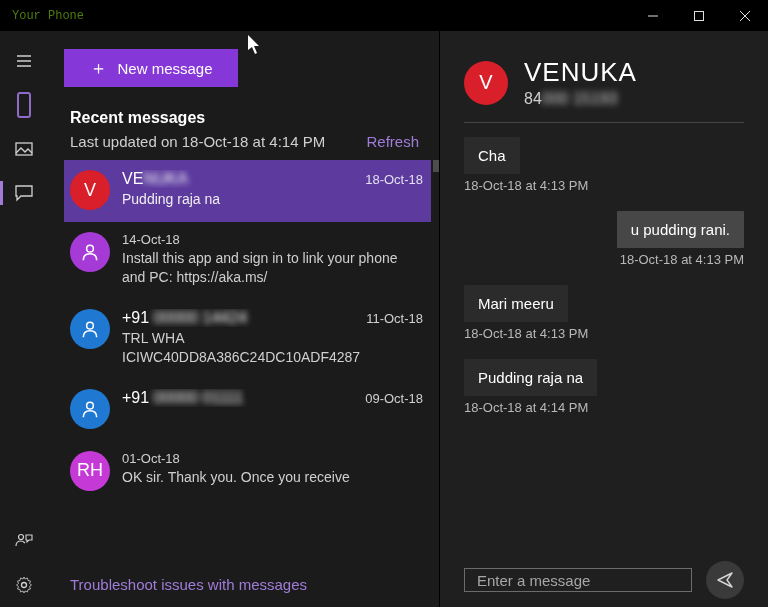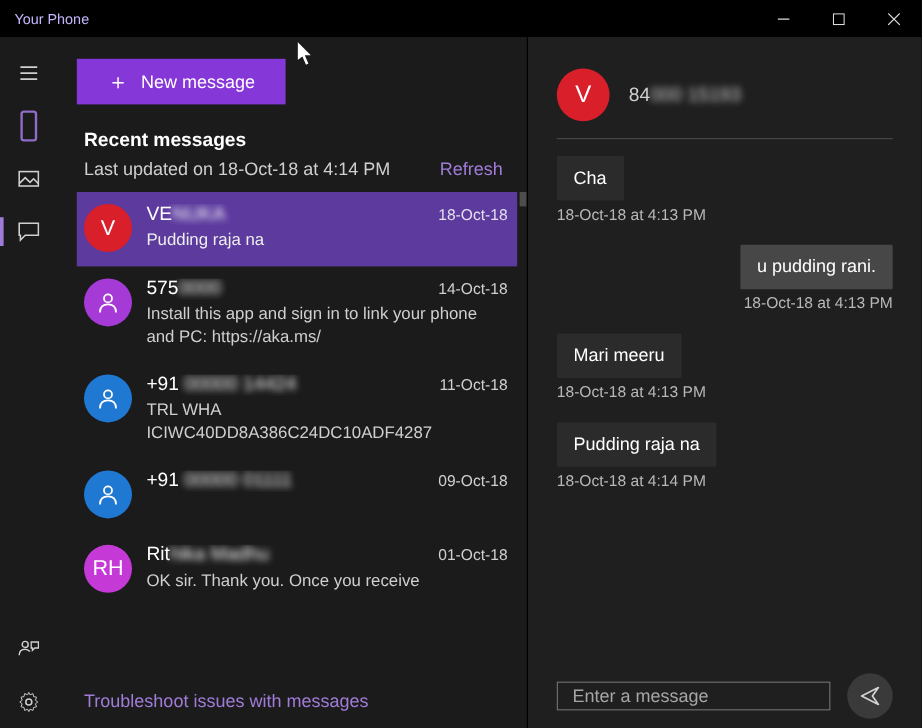--- a/index.html
+++ b/index.html
@@ -13,21 +13,21 @@
     overflow: hidden;
     font-size: 14px;
   }
   .titlebar {
     height: 31px;
     display: flex;
     align-items: center;
     padding: 0 0 0 12px;
     background: #000;
   }
-  .titlebar .title { font-size: 12px; color: #c4b5fd; }
+  .titlebar .title { font-size: 12px; color: #4d7c0f; font-family: Liberation Mono, monospace; }
   .titlebar .spacer { flex: 1; }
   .winbtn {
     width: 46px;
     height: 31px;
     display: flex;
     align-items: center;
     justify-content: center;
     color: #ddd;
   }
   .winbtn svg { width: 10px; height: 10px; }
@@ -338,21 +338,20 @@
         </div>
         <div class="conv">
           <div class="avatar" style="background: rgb(166, 58, 214);">
             <svg viewBox="0 0 24 24" width="20" height="20">
               <circle cx="12" cy="8" r="4" fill="none" stroke="#fff" stroke-width="1.8"></circle>
               <path d="M4 22 C4 16 8 14 12 14 C16 14 20 16 20 22" fill="none" stroke="#fff" stroke-width="1.8"></path>
             </svg>
           </div>
           <div class="body">
             <div class="row1">
-              <span class="name"><span>575</span><span class="blur">0000</span></span>
               <span class="date">14-Oct-18</span>
             </div>
             <div class="preview">Install this app and sign in to link your phone and PC: https://aka.ms/</div>
           </div>
         </div>
         <div class="conv">
           <div class="avatar" style="background: rgb(31, 120, 209);">
             <svg viewBox="0 0 24 24" width="20" height="20">
               <circle cx="12" cy="8" r="4" fill="none" stroke="#fff" stroke-width="1.8"></circle>
               <path d="M4 22 C4 16 8 14 12 14 C16 14 20 16 20 22" fill="none" stroke="#fff" stroke-width="1.8"></path>
@@ -377,34 +376,34 @@
             <div class="row1">
               <span class="name"><span>+91 </span><span class="blur">00000 01111</span></span>
               <span class="date">09-Oct-18</span>
             </div>
           </div>
         </div>
         <div class="conv">
           <div class="avatar" style="background: rgb(197, 58, 214);">RH</div>
           <div class="body">
             <div class="row1">
-              <span class="name"><span>Rit</span><span class="blur">hika Madhu</span></span>
               <span class="date">01-Oct-18</span>
             </div>
             <div class="preview">OK sir. Thank you. Once you receive</div>
           </div>
         </div>
       </div>
     <div class="troubleshoot">Troubleshoot issues with messages</div>
   </div>
 
   <div class="chatcol">
     <div class="chathead">
       <div class="avatar" id="chat-avatar" style="background: rgb(217, 31, 42);">V</div>
       <div>
+        <div class="name">VENUKA</div>
         <div class="sub">
           <span>84</span><span class="blur">000 15193</span>
         </div>
       </div>
     </div>
     <div class="chatbody" id="chatbody">
 
     <div class="msg in"><div class="bubble">Cha</div><div class="ts">18-Oct-18 at 4:13 PM</div></div>
         <div class="msg out"><div class="bubble out">u pudding rani.</div><div class="ts">18-Oct-18 at 4:13 PM</div></div>
         <div class="msg in"><div class="bubble">Mari meeru</div><div class="ts">18-Oct-18 at 4:13 PM</div></div>

